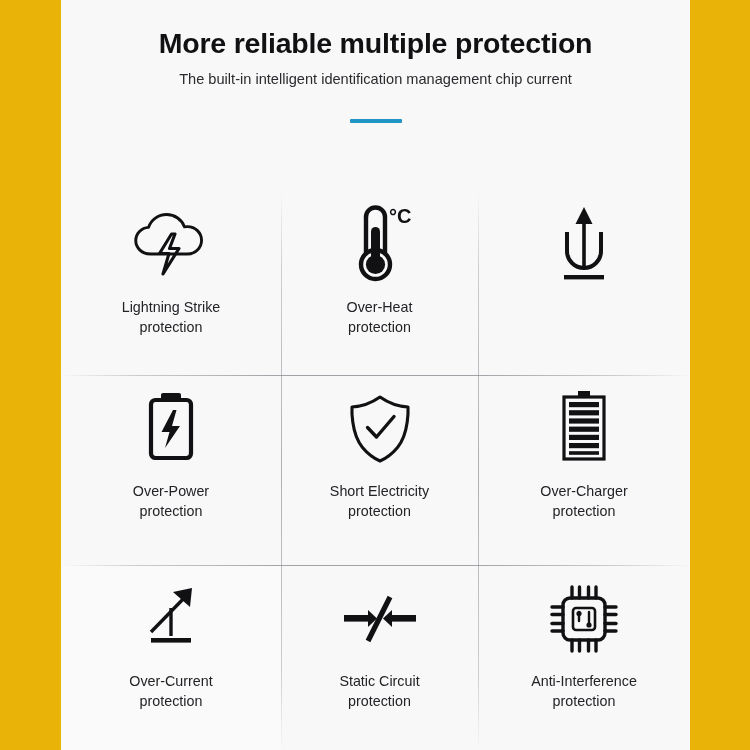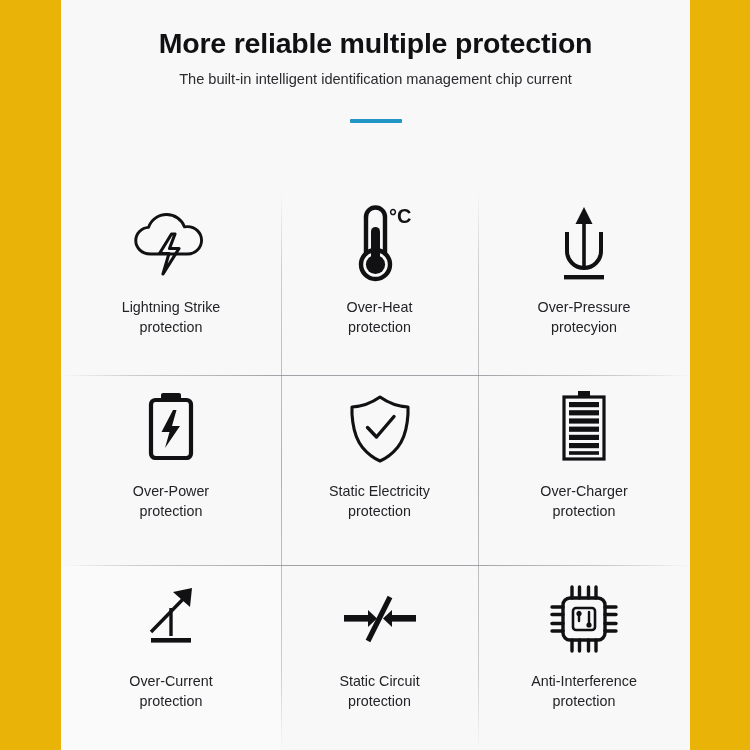--- a/index.html
+++ b/index.html
@@ -145,24 +145,20 @@
           <g fill="none" stroke="#111113" stroke-width="4" stroke-linecap="butt">
             <path d="M14 27 V46 a17 17 0 0 0 34 0 V27"></path>
           </g>
           <g stroke="#111113" stroke-width="3.6" fill="none">
             <path d="M31 62 V8"></path>
           </g>
           <path d="M31 2 L39.5 19 L22.5 19 Z" fill="#111113"></path>
           <rect x="11" y="70" width="40" height="4.4" fill="#111113"></rect>
         </svg>
       </div>
-      <div class="label">
-        <span>Over-Pressure</span>
-        <span>protecyion</span>
-      </div>
     </div>
 
     <div class="cell">
       <div class="icon">
         <svg width="56" height="78" viewBox="0 0 56 78">
           <rect x="18" y="3" width="20" height="7" rx="2" fill="#111113"></rect>
           <rect x="8" y="10" width="40" height="58" rx="4.5" fill="none" stroke="#111113" stroke-width="4.2"></rect>
           <path d="M30 20 L18.5 42 L26.5 42 L22 58 L37 36 L29 36 L33.5 20 Z" fill="#111113"></path>
         </svg>
       </div>
@@ -175,21 +171,21 @@
     <div class="cell">
       <div class="icon">
         <svg width="66" height="72" viewBox="0 0 66 72" fill="none" stroke="#111113" stroke-width="3.1" stroke-linecap="round" stroke-linejoin="round">
           <path d="M33 4 C24.5 10 14 13.5 5 14 C5 14 3.5 40 15.5 54.5
                    C22 62.3 29.5 66.5 33 68 C36.5 66.5 44 62.3 50.5 54.5
                    C62.5 40 61 14 61 14 C52 13.5 41.5 10 33 4 Z"></path>
           <path d="M20.5 34.5 L29.5 44 L47 23.5" stroke-width="3.4"></path>
         </svg>
       </div>
       <div class="label">
-        <span>Static Electricity</span>
+        <span>Short Electricity</span>
         <span>protection</span>
       </div>
     </div>
 
     <div class="cell">
       <div class="icon">
         <svg width="56" height="80" viewBox="0 0 56 80">
           <rect x="22" y="2" width="12" height="6" fill="#111113"></rect>
           <rect x="8" y="8" width="40" height="62" fill="none" stroke="#111113" stroke-width="3.2"></rect>
           <g fill="#111113">

